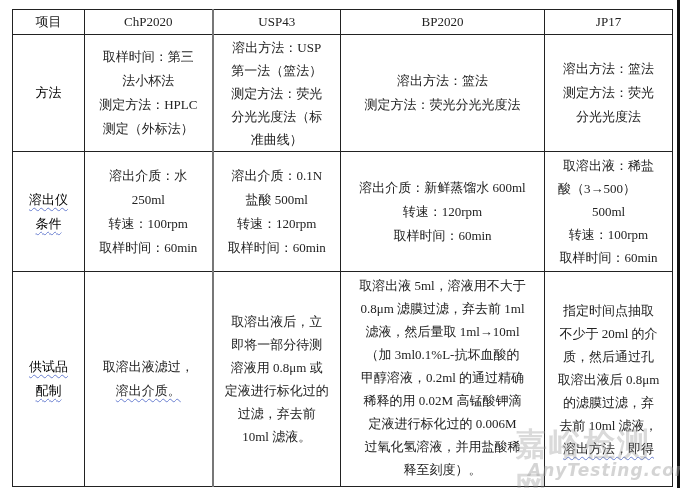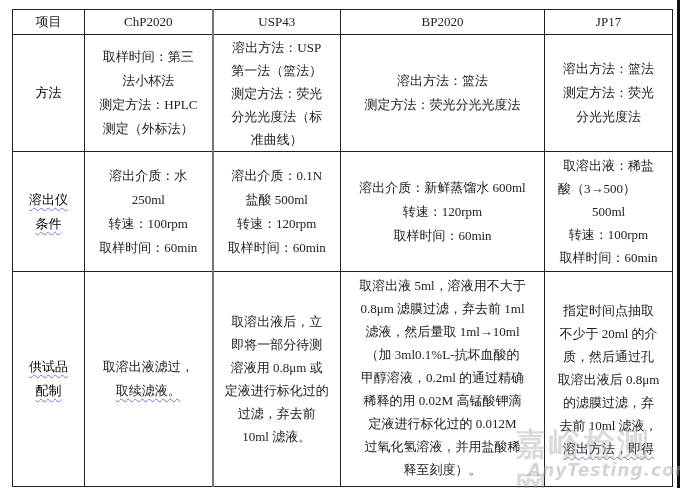--- a/index.html
+++ b/index.html
@@ -121,38 +121,38 @@
     </td>
   </tr>
 
   <tr class="row-prep">
     <td class="label">
       <span class="line"><span class="wavy">供试品</span></span>
       <span class="line"><span class="wavy">配制</span></span>
     </td>
     <td>
       <span class="line">取溶出液滤过，</span>
-      <span class="line"><span class="wavy">取续滤液。</span></span>
+      <span class="line"><span class="wavy">溶出介质。</span></span>
     </td>
     <td class="gray-left" style="line-height:23px">
       <span class="line">取溶出液后，立</span>
       <span class="line">即将一部分待测</span>
       <span class="line">溶液用 0.8μm 或</span>
       <span class="line">定液进行标化过的</span>
       <span class="line">过滤，弃去前</span>
       <span class="line">10ml 滤液。</span>
     </td>
     <td style="line-height:23px;vertical-align:top;padding-top:2px">
       <span class="line">取溶出液 5ml，溶液用不大于</span>
       <span class="line">0.8μm 滤膜过滤，弃去前 1ml</span>
       <span class="line">滤液，然后量取 1ml→10ml</span>
       <span class="line">（加 3ml0.1%L-抗坏血酸的</span>
       <span class="line">甲醇溶液，0.2ml 的通过精确</span>
       <span class="line">稀释的用 0.02M 高锰酸钾滴</span>
-      <span class="line">定液进行标化过的 0.012M</span>
+      <span class="line">定液进行标化过的 0.006M</span>
       <span class="line">过氧化氢溶液，并用盐酸稀</span>
       <span class="line">释至刻度）。</span>
     </td>
     <td style="line-height:23px">
       <span class="line">指定时间点抽取</span>
       <span class="line">不少于 20ml 的介</span>
       <span class="line">质，然后通过孔</span>
       <span class="line">取溶出液后 0.8μm</span>
       <span class="line">的滤膜过滤，弃</span>
       <span class="line">去前 10ml 滤液，</span>

